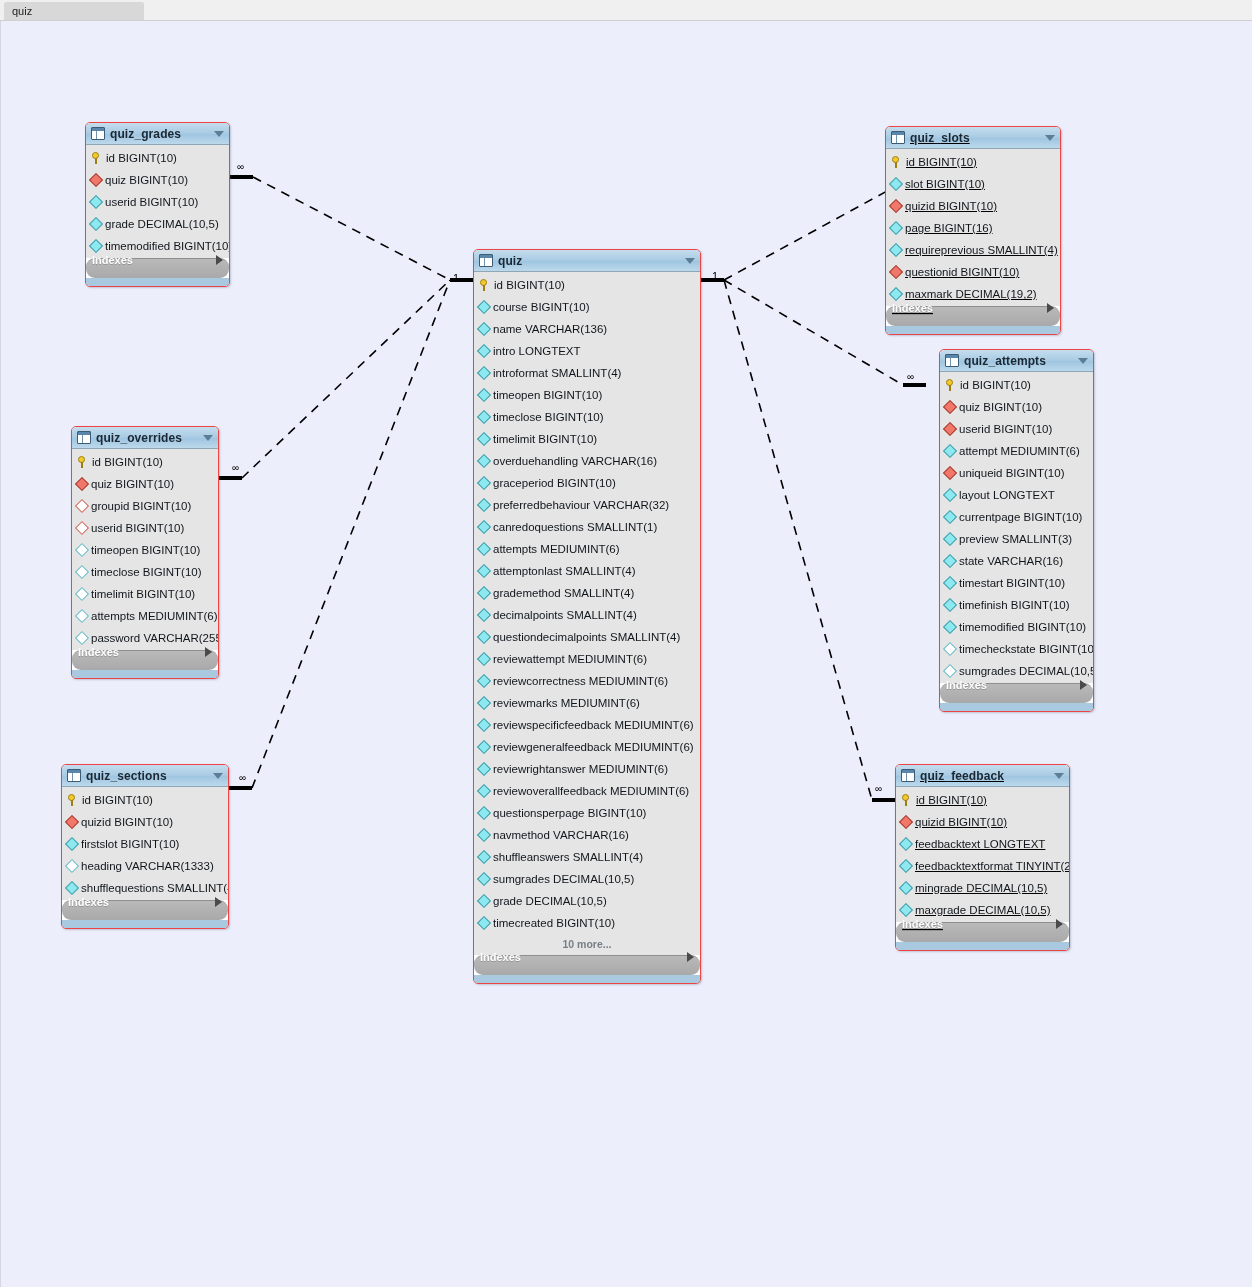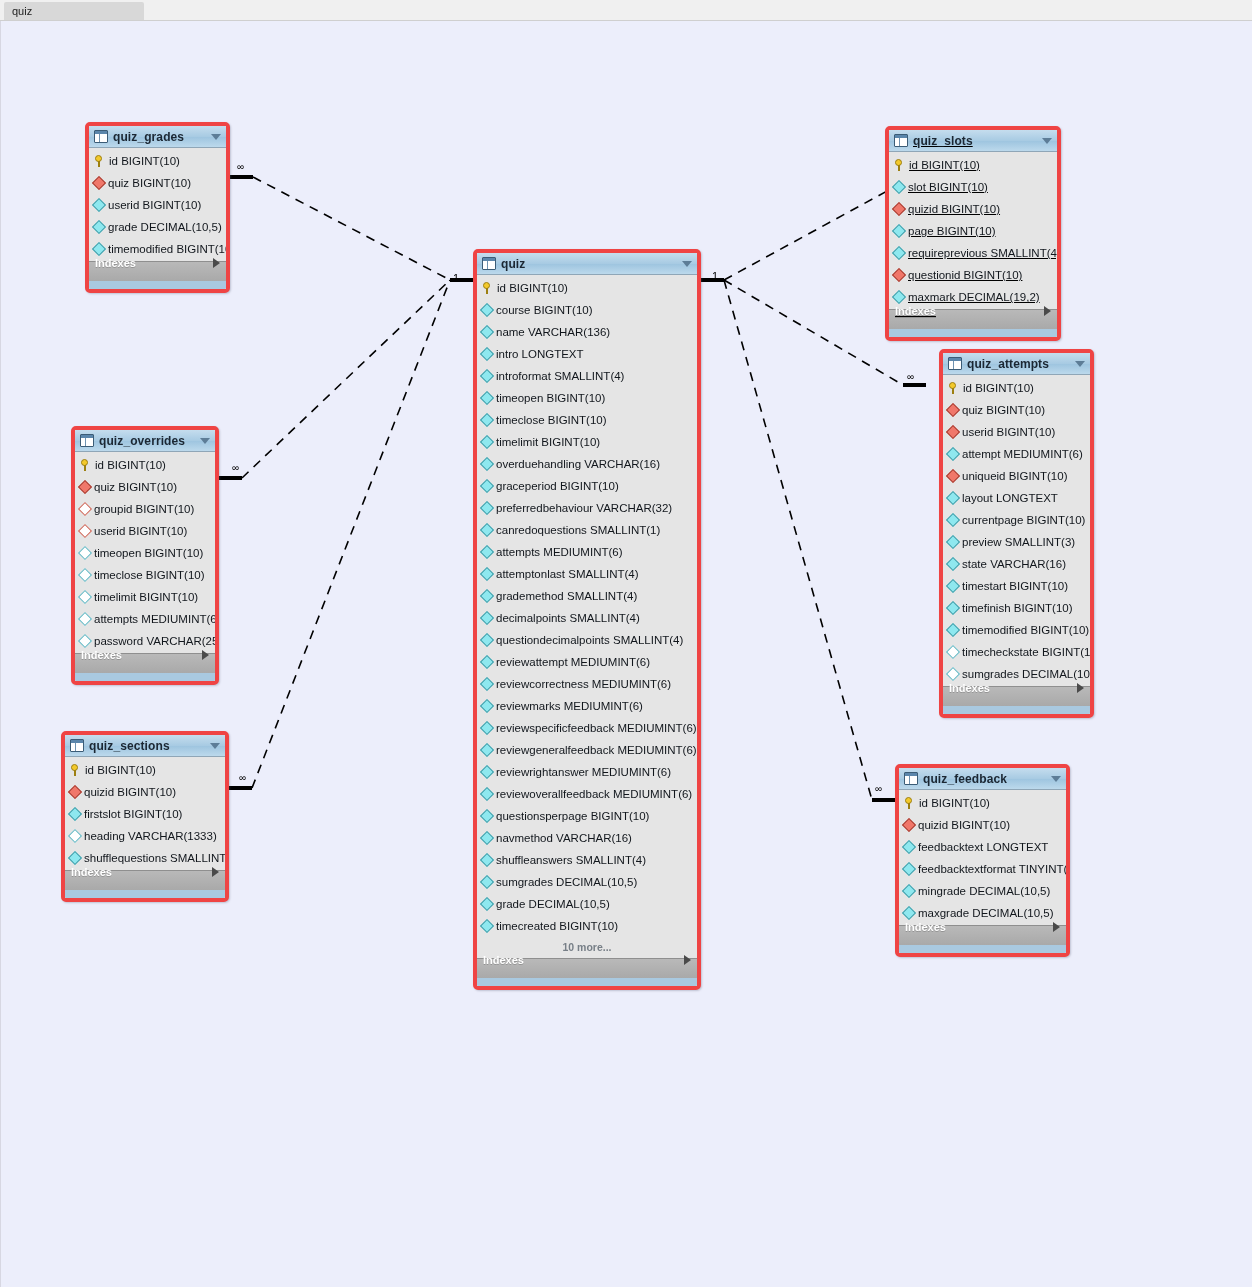--- a/index.html
+++ b/index.html
@@ -28,21 +28,21 @@
     background:#eceefb;
     border-left:1px solid #d7d7e2;
     overflow:hidden;
   }
   #wires{position:absolute;left:0;top:0;width:1252px;height:1266px;}
 
   
   .tbl{
     position:absolute;
     background:#ffffff;
-    border:4px solid #ef4444;
+    border:1px solid #ef4444;
     border-radius:5px;
     box-shadow:1px 1px 2px rgba(90,95,120,.30);
     box-sizing:border-box;
     overflow:hidden;
   }
   .tbl-head{
     height:22px;
     background:linear-gradient(to bottom,#c5ddee 0%,#a8cbe3 50%,#9dc4df 51%,#bcd9ec 100%);
     border-bottom:1px solid #8fa6b7;
     display:flex;align-items:center;
@@ -111,21 +111,21 @@
 
   .more{
     height:20px;display:flex;align-items:center;justify-content:center;
     font-size:10.5px;color:#777f87;font-weight:bold;
   }
   .tbl-foot{
     height:20px;
     background:linear-gradient(to bottom,#b9b9b9 0%,#a9a9a9 100%);
     border-top:1px solid #8f8f8f;
     display:flex;align-items:center;
-    padding:0 6px 18px 6px;box-sizing:border-box;
+    padding:0 6px 18px 6px;box-sizing:border-box;border-radius:9px;
   }
   .foot-label{
     font-size:11px;font-weight:bold;color:#ffffff;
     flex:1 1 auto;text-shadow:0 1px 0 rgba(0,0,0,.18);
   }
   .foot-caret{
     width:0;height:0;flex:0 0 auto;
     border-top:5px solid transparent;
     border-bottom:5px solid transparent;
     border-left:7px solid #4a4a4a;
@@ -264,21 +264,21 @@
             <span class="gly g-dia d-cyan-open"></span>
             <span>password VARCHAR(255)</span>
           </div>
         </div>
         <div class="tbl-foot">
           <span class="foot-label">Indexes</span>
           <span class="foot-caret"></span>
         </div>
         <div class="tbl-strip"></div>
       </div>
-      <div class="tbl" style="left: 60px; top: 710px; width: 168px;">
+      <div class="tbl" style="left: 60px; top: 743px; width: 168px;">
         <div class="tbl-head">
           <span class="tbl-icon"></span>
           <span class="tbl-title">quiz_sections</span>
           <span class="tbl-caret"></span>
         </div>
         <div class="cols">
           <div class="col">
             <span class="gly g-key"></span>
             <span>id BIGINT(10)</span>
           </div>
@@ -454,21 +454,21 @@
           <div class="col">
             <span class="gly g-dia d-cyan-fill"></span>
             <span>slot BIGINT(10)</span>
           </div>
           <div class="col">
             <span class="gly g-dia d-red-fill"></span>
             <span>quizid BIGINT(10)</span>
           </div>
           <div class="col">
             <span class="gly g-dia d-cyan-fill"></span>
-            <span>page BIGINT(10)</span>
+            <span>page BIGINT(16)</span>
           </div>
           <div class="col">
             <span class="gly g-dia d-cyan-fill"></span>
             <span>requireprevious SMALLINT(4)</span>
           </div>
           <div class="col">
             <span class="gly g-dia d-red-fill"></span>
             <span>questionid BIGINT(10)</span>
           </div>
           <div class="col">
@@ -545,21 +545,21 @@
             <span class="gly g-dia d-cyan-open"></span>
             <span>sumgrades DECIMAL(10,5)</span>
           </div>
         </div>
         <div class="tbl-foot">
           <span class="foot-label">Indexes</span>
           <span class="foot-caret"></span>
         </div>
         <div class="tbl-strip"></div>
       </div>
-      <div class="tbl" style="left: 894px; top: 743px; width: 175px;">
+      <div class="tbl" style="left: 894px; top: 743px; width: 175px; text-decoration: underline;">
         <div class="tbl-head">
           <span class="tbl-icon"></span>
           <span class="tbl-title">quiz_feedback</span>
           <span class="tbl-caret"></span>
         </div>
         <div class="cols">
           <div class="col">
             <span class="gly g-key"></span>
             <span>id BIGINT(10)</span>
           </div>

